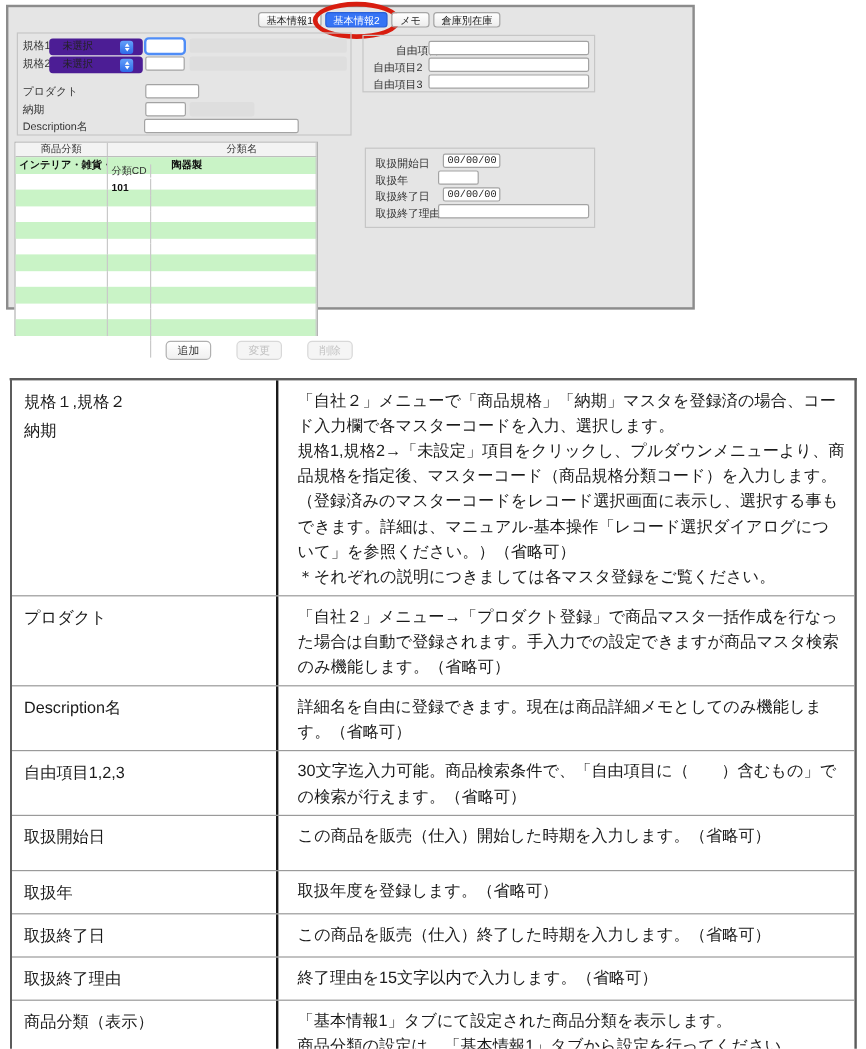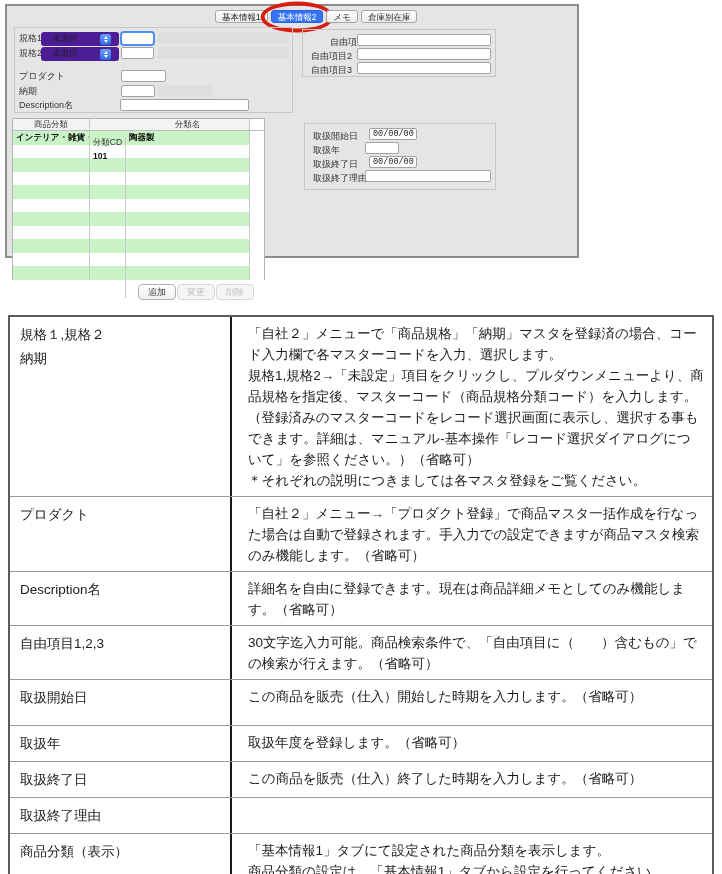--- a/index.html
+++ b/index.html
@@ -39,26 +39,26 @@
   .tin.focus { height:15px; border:2px solid #4f8df7; border-radius:4px; }
   .graybar { position:absolute; height:12px; background:#dedede; border-radius:2px; }
 
   
   .cls-table { position:absolute; left:5px; top:112px; width:253px; height:162px;
     background:#fff; border:1px solid #b3b3b3; }
   .chead { display:flex; height:12px; background:#f3f3f3; border-bottom:1px solid #bdbdbd;
     font-size:8.5px; color:#333; align-items:center; }
   .crow { display:flex; height:13.5px; font-size:8.5px; align-items:center; }
   .crow.green { background:#c9f3c6; }
-  .c1 { width:77px; } .c2 { width:36px;margin-top:36px; } .c3 { width:124px; } .c4 { flex:1; background:#fff; height:100%; }
+  .c1 { width:77px; } .c2 { width:36px;margin-top:36px; } .c3 { width:124px;margin-left:14px; } .c4 { flex:1; background:#fff; height:100%; }
   .cb { border-right:1px solid #c9c9c9; height:100%; display:flex; align-items:center; }
   .chead .cb { justify-content:center; }
   .celltxt { font-weight:600; color:#111; padding-left:3px; white-space:nowrap; overflow:hidden; }
 
-  .btnrow { position:absolute; left:131px; top:278px; display:flex; gap:1px; }
+  .btnrow { position:absolute; left:131px; top:278px; display:flex; gap:21px; }
   .btn { height:16px; padding:1px 9px; font-size:9px; color:#333; border-radius:4px;
     background:linear-gradient(#ffffff,#f0f0f0); border:1px solid #b0b0b0; white-space:nowrap; }
   .btn.disabled { color:#c2c2c2; border-color:#d8d8d8; background:#f5f5f5; }
 
   .free-box { left:295px; top:23px; width:194px; height:48px; }
   .hand-box { left:297px; top:117px; width:192px; height:67px; }
   .gl { position:absolute; left:8px; font-size:9px; color:#333; white-space:nowrap; }
 
   
   .doc-table { position:absolute; left:8px; top:315px; width:706px;
@@ -267,19 +267,20 @@
   <div class="drow r6">
     <div class="term">取扱年</div>
     <div class="desc">取扱年度を登録します。（省略可）</div>
   </div>
   <div class="drow r7">
     <div class="term">取扱終了日</div>
     <div class="desc">この商品を販売（仕入）終了した時期を入力します。（省略可）</div>
   </div>
   <div class="drow r8">
     <div class="term">取扱終了理由</div>
+    <div class="desc">終了理由を15文字以内で入力します。（省略可）</div>
   </div>
   <div class="drow r9">
     <div class="term">商品分類（表示）</div>
     <div class="desc">「基本情報1」タブにて設定された商品分類を表示します。
 商品分類の設定は、「基本情報1」タブから設定を行ってください。</div>
   </div>
 </div>
 
 </body></html>

